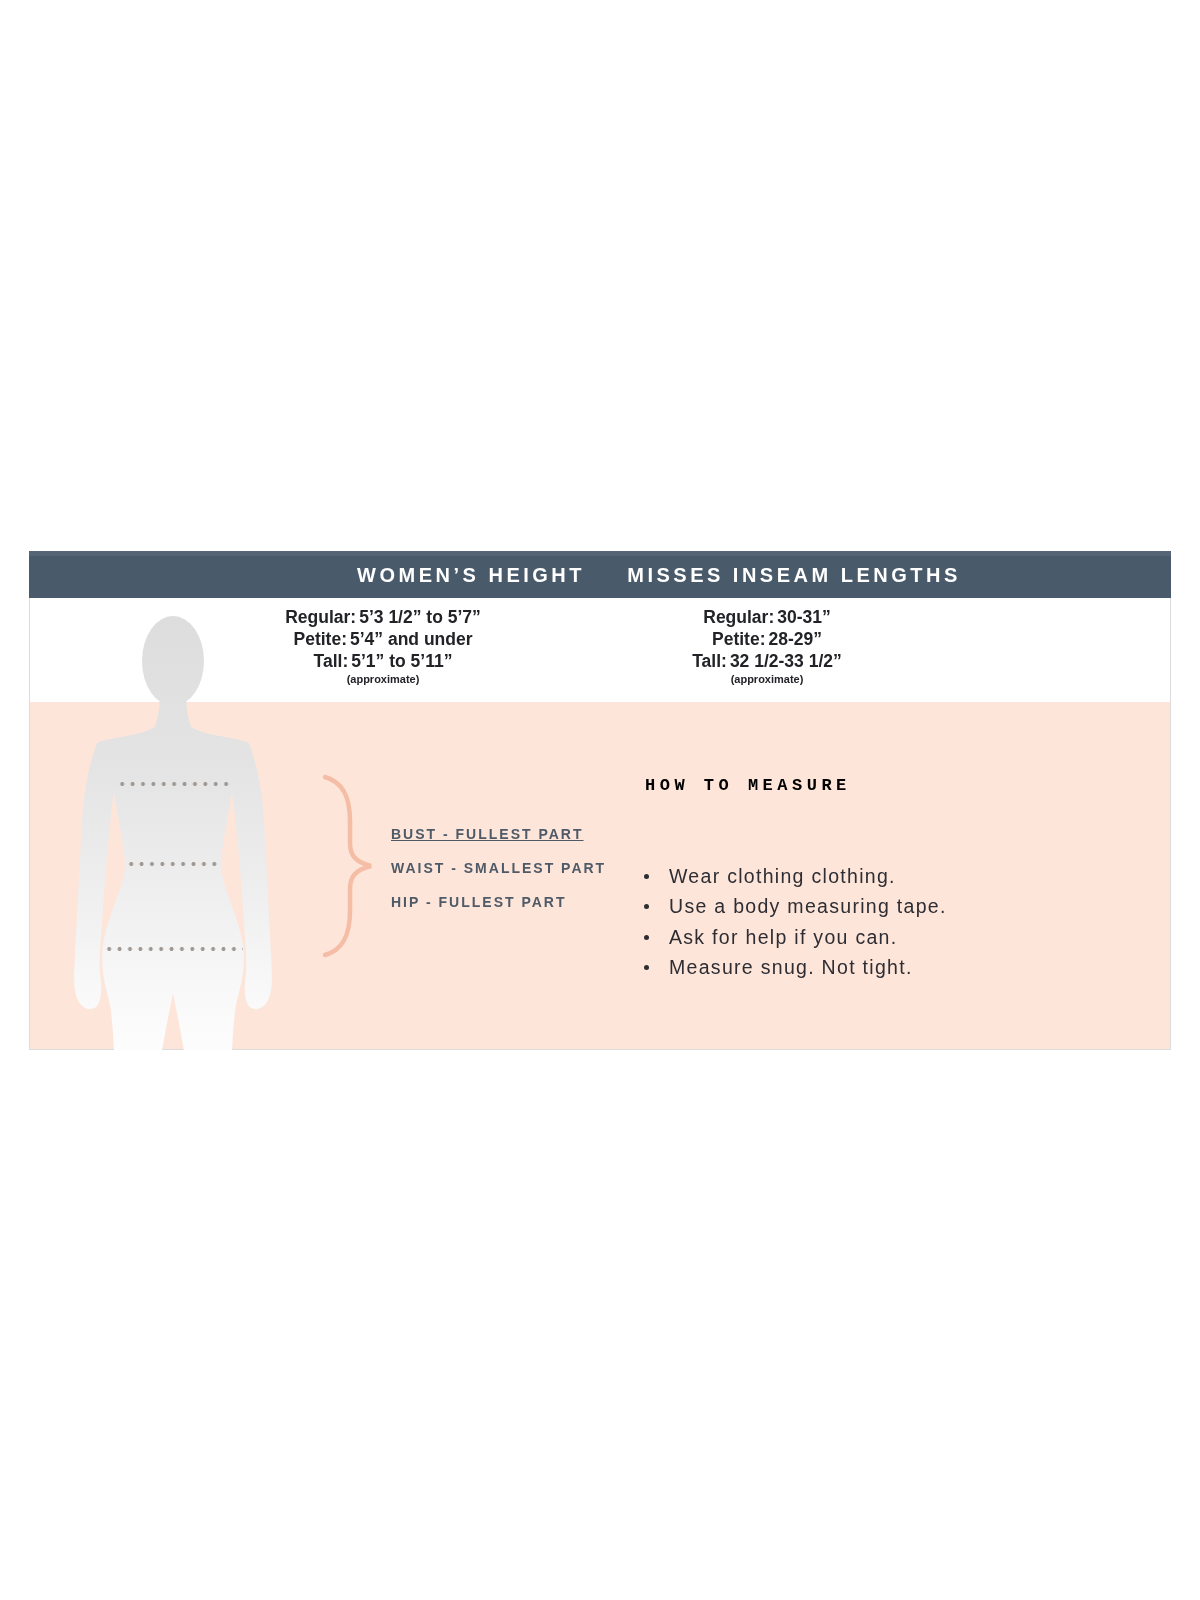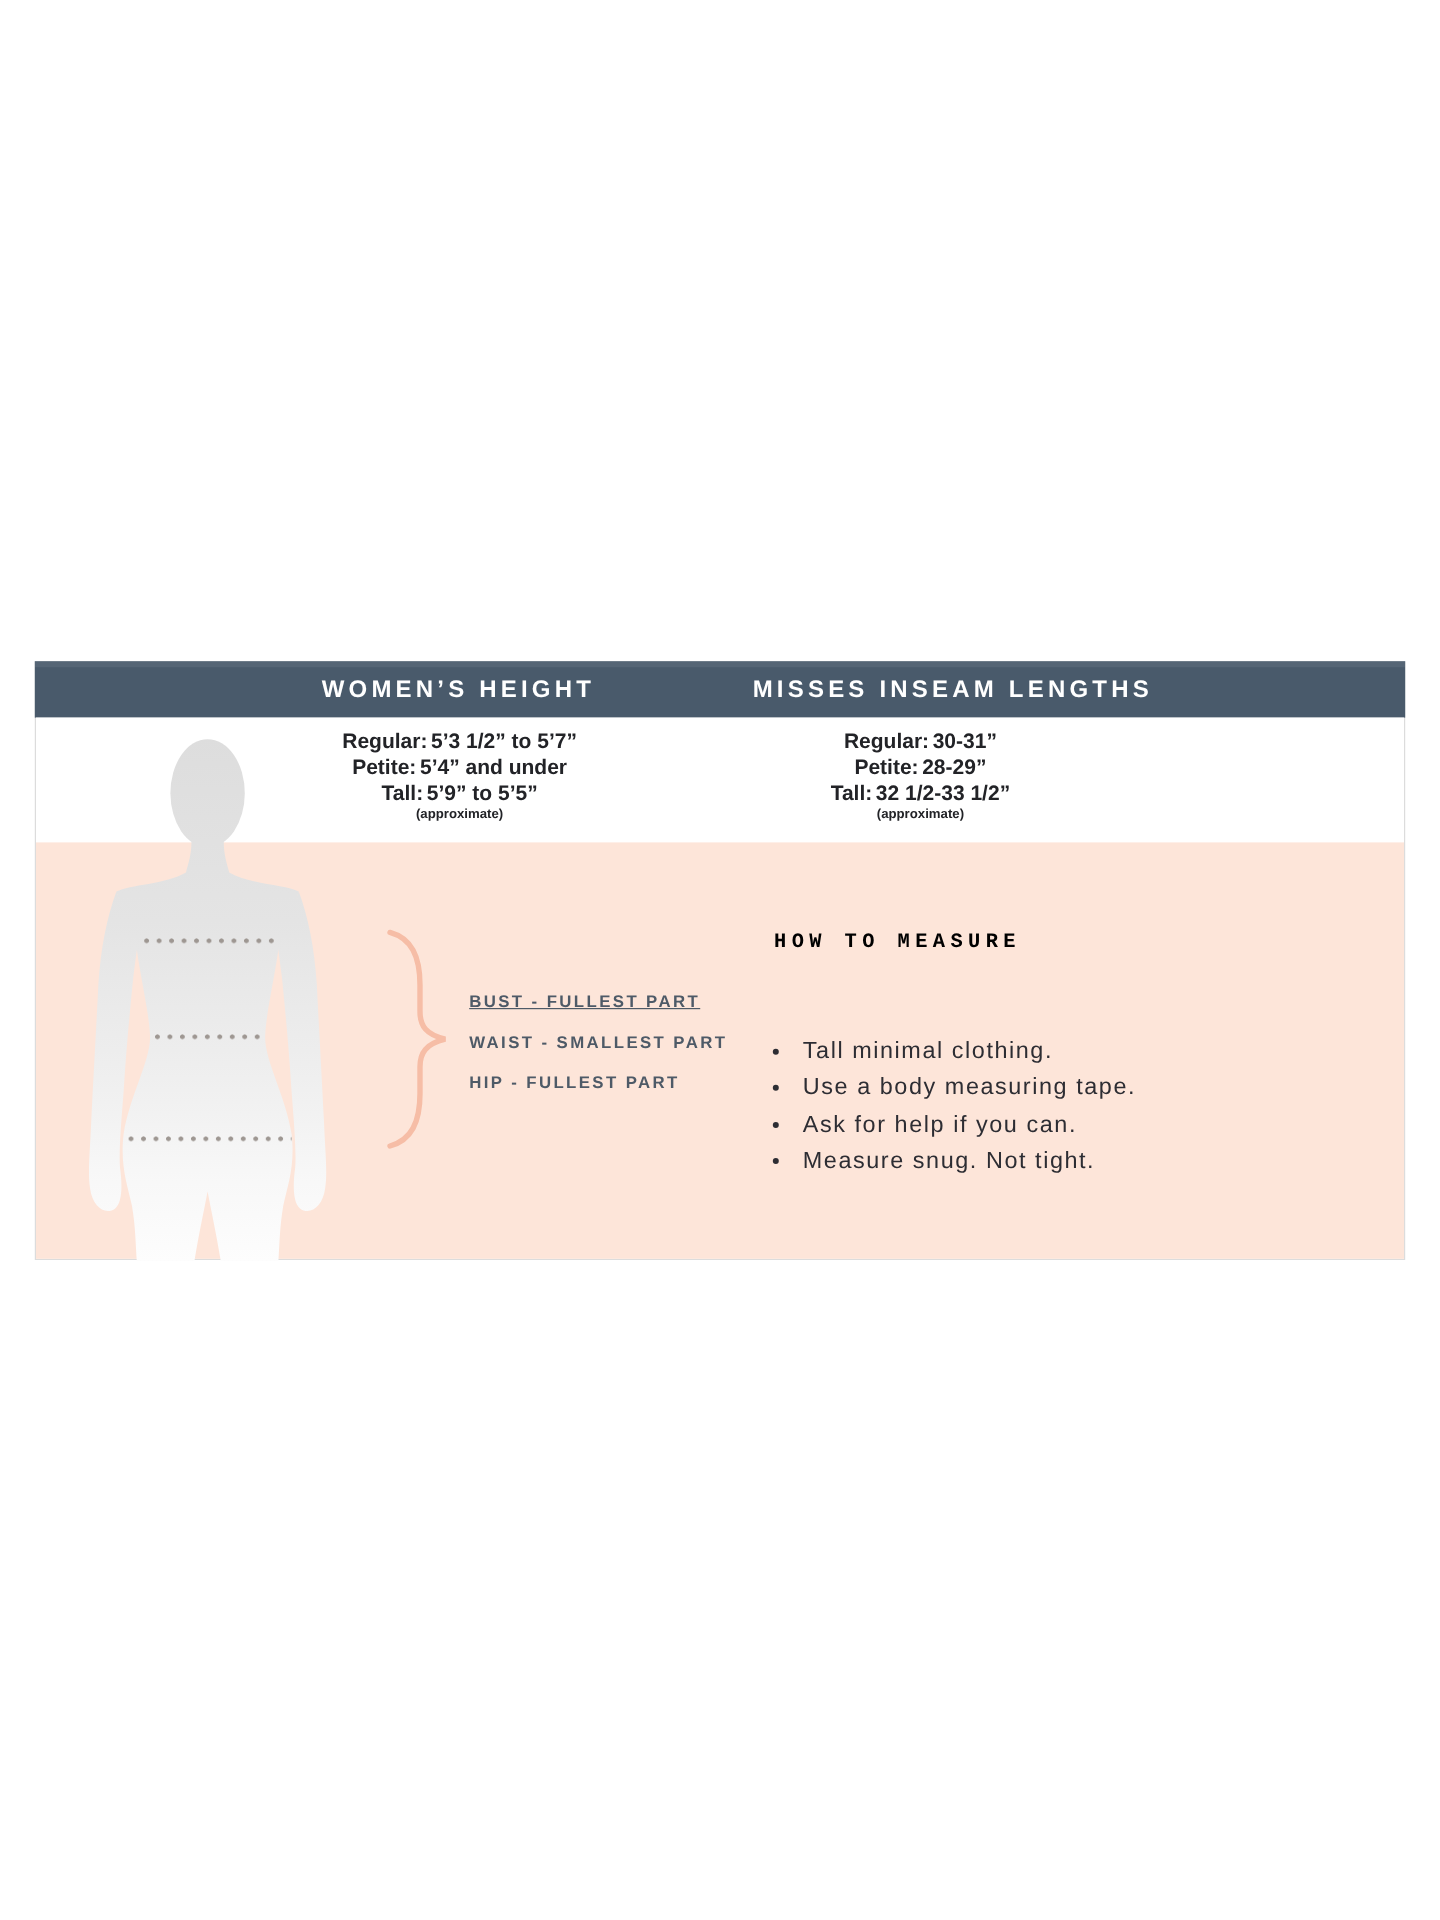--- a/index.html
+++ b/index.html
@@ -15,21 +15,21 @@
   
   .bar {
     position:absolute; left:-1px; top:-1px; width:1142px; height:47px;
     background:#495a6b;
     box-shadow: inset 0 5px 0 rgba(255,255,255,0.07);
   }
   .bar-title {
     position:absolute; top:0; height:47px; line-height:49px; text-align:center;
     color:#ffffff; font-weight:bold; font-size:20px; letter-spacing:3.5px;
   }
-  .bar-title.l { left:150px; width:406px; }
+  .bar-title.l { left:150px; width:406px;text-align:right; }
   .bar-title.r { left:562px; width:406px; }
   
   .band-white { position:absolute; left:0; top:46px; width:1140px; height:104px; background:#ffffff; }
   .col { position:absolute; top:8px; text-align:center; color:#222327; }
   .col.l { left:150px; width:406px; }
   .col.r { left:534px; width:406px; }
   .size-row { font-size:17.5px; line-height:22px; font-weight:bold; }
   .size-row .lab { margin-right:3px; }
   .footnote { font-size:11px; font-weight:bold; line-height:13px; margin-top:1px; }
   
@@ -90,21 +90,21 @@
 
     <div class="band-white">
       <div class="col l">
         <div class="size-row">
           <span class="lab">Regular:</span><span>5’3 1/2” to 5’7”</span>
         </div>
         <div class="size-row">
           <span class="lab">Petite:</span><span>5’4” and under</span>
         </div>
         <div class="size-row">
-          <span class="lab">Tall:</span><span>5’9” to 5’5”</span>
+          <span class="lab">Tall:</span><span>5’1” to 5’11”</span>
         </div>
         <div class="footnote">(approximate)</div>
       </div>
 
       <div class="col r">
         <div class="size-row">
           <span class="lab">Regular:</span><span>30-31”</span>
         </div>
         <div class="size-row">
           <span class="lab">Petite:</span><span>28-29”</span>
@@ -190,21 +190,21 @@
 
     <div class="mlabel m0">BUST - FULLEST PART</div>
     <div class="mlabel m1">WAIST - SMALLEST PART</div>
     <div class="mlabel m2">HIP - FULLEST PART</div>
 
     <div class="howto-1">HOW TO MEASURE</div>
 
     <ul class="tips">
       <li>
         <span class="dot"></span>
-        <span>Tall minimal clothing.</span>
+        <span>Wear clothing clothing.</span>
       </li>
       <li>
         <span class="dot"></span>
         <span>Use a body measuring tape.</span>
       </li>
       <li>
         <span class="dot"></span>
         <span>Ask for help if you can.</span>
       </li>
       <li>

